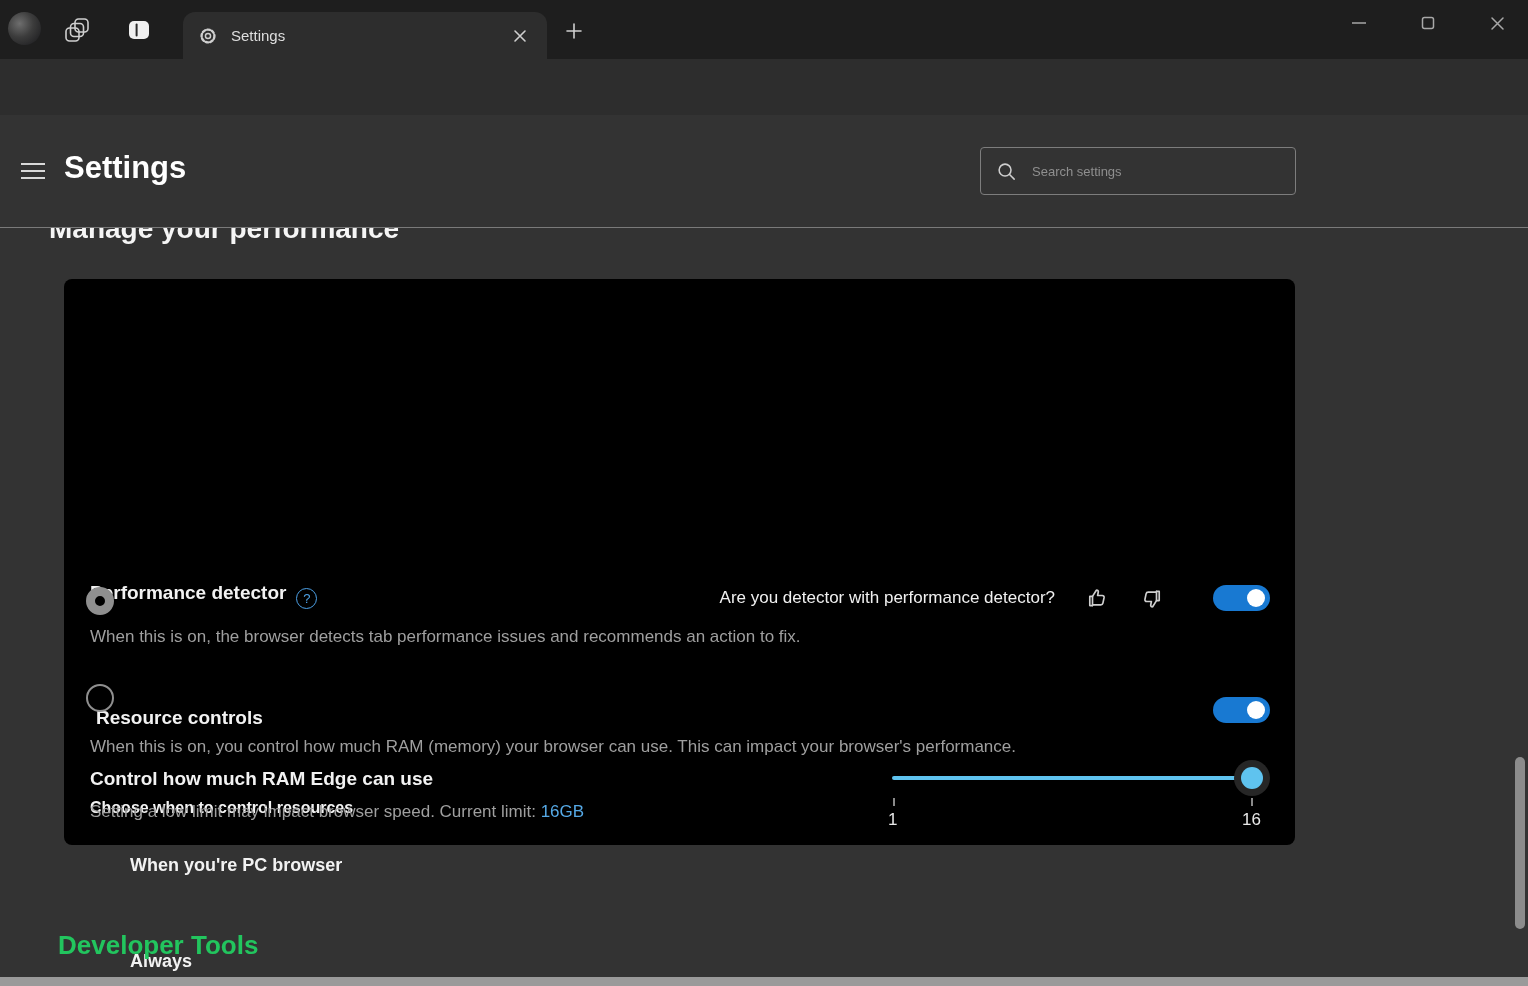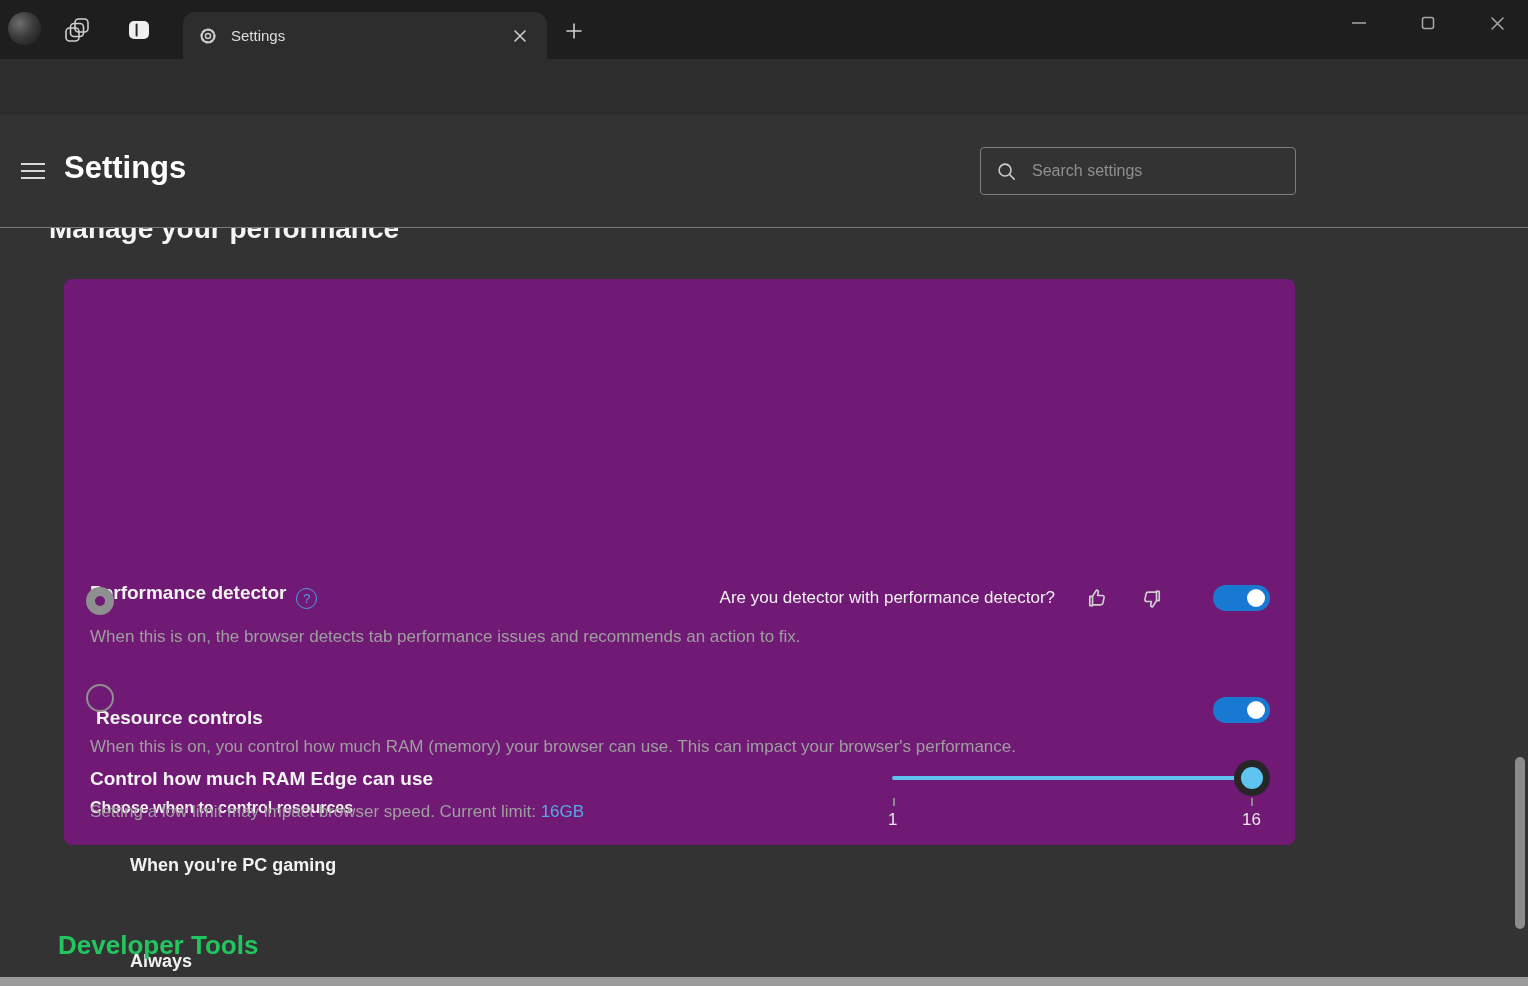--- a/index.html
+++ b/index.html
@@ -41,27 +41,27 @@
 
   
   .settings-head { position:absolute; left:0; top:115px; width:100%; height:113px; background:#333333;
                    border-bottom:1px solid #7a7a7a; z-index:5; }
   .hamburger { position:absolute; left:15px; top:156px; width:36px; height:30px; border:none; background:transparent;
                display:flex; flex-direction:column; justify-content:center; gap:5px; align-items:center; cursor:pointer; z-index:6; }
   .hamburger i { display:block; width:24px; height:2px; background:#d9d9d9; }
   .head-title { position:absolute; left:64px; top:150px; font-size:31px; font-weight:600; color:#ffffff; z-index:6; }
   .searchbox { position:absolute; left:980px; top:147px; width:316px; height:48px; border:1px solid #7d7d7d;
                border-radius:4px; background:transparent; display:flex; align-items:center; padding:0 14px; z-index:6; }
-  .searchbox input { flex:1; border:none; outline:none; background:transparent; color:#fef9c3; font-size:16px;
+  .searchbox input { flex:1; border:none; outline:none; background:transparent; color:#fef9c3; font-size:13px;
                      margin-left:14px; font-family:inherit; }
   .searchbox input::placeholder { color:#8f8f8f; }
 
   
   .section-title { position:absolute; left:49px; top:213px; font-size:28px; font-weight:700; color:#f5f5f5; z-index:1; }
-  .card { position:absolute; left:64px; top:279px; width:1231px; height:566px; background:#701a75; border-radius:8px; z-index:1; }
+  .card { position:absolute; left:64px; top:279px; width:1231px; height:566px; background:#000000; border-radius:8px; z-index:1; }
   .card-title { position:absolute; left:26px; font-size:19px; font-weight:700; color:#f2f2f2; }
   .help-badge { display:inline-flex; width:21px; height:21px; border:1.6px solid #4da2e8; border-radius:50%;
                 color:#4da2e8; font-size:13px; align-items:center; justify-content:center; margin-left:10px;
                 vertical-align:-4px; cursor:pointer; font-weight:400; }
   .desc { position:absolute; left:26px; font-size:17px; color:#9f9f9f; }
   .fb-row { position:absolute; right:25px; top:303px; display:flex; align-items:center; }
   .fb-q { color:#f0f0f0; font-size:17px; margin-right:26px; }
   .thumb-btn { width:32px; height:32px; border:none; background:transparent; display:flex; align-items:center;
                justify-content:center; cursor:pointer; border-radius:5px; }
   .thumb-gap { width:22px; }
@@ -264,21 +264,21 @@
 
     <div class="card-title" style="top:428px;margin-left:6px;">Resource controls</div>
     <div class="toggle toggle-res on">
         <div class="knob"></div>
       </div>
     <p class="desc" style="top:458px;">When this is on, you control how much RAM (memory) your browser can use. This can impact your browser's performance.</p>
 
     <div class="sub-title">Choose when to control resources</div>
 
     <div class="radio on" style="top:308px; margin-top:0; top:308px;"></div>
-    <div class="opt-label" style="top:576px;">When you're PC gaming</div>
+    <div class="opt-label" style="top:576px;">When you're PC browser</div>
 
     <div class="radio radio2" style="top:405px;"></div>
     <div class="opt-label" style="top:672px;">Always</div>
     <div class="opt-desc" style="top:706px;">Controls RAM (memory) use at all times.</div>
 
     <div class="card-title" style="top:489px;">Control how much RAM Edge can use</div>
     <p class="desc" style="top:523px;"><span>Setting a low limit may impact browser speed. Current limit: </span><span class="link">16GB</span></p>
 
     <div class="slider">
       <div class="track"></div>

